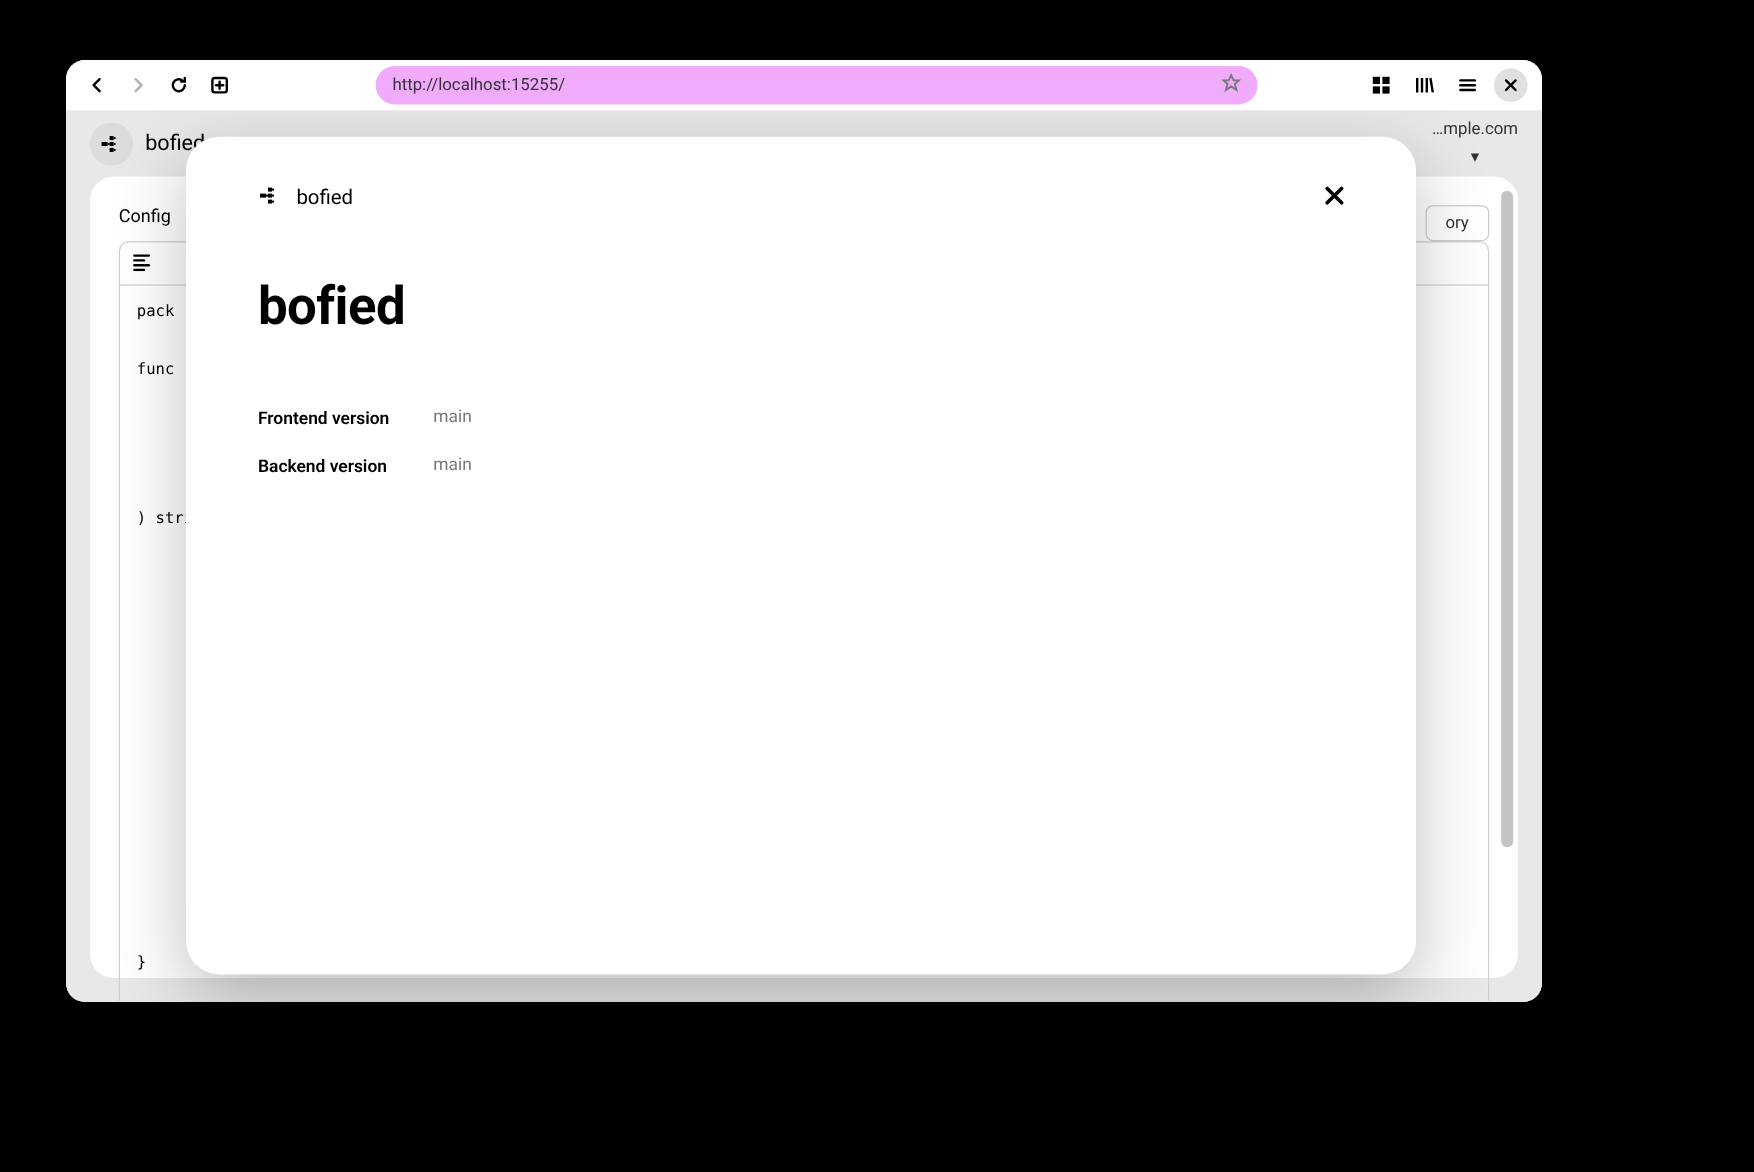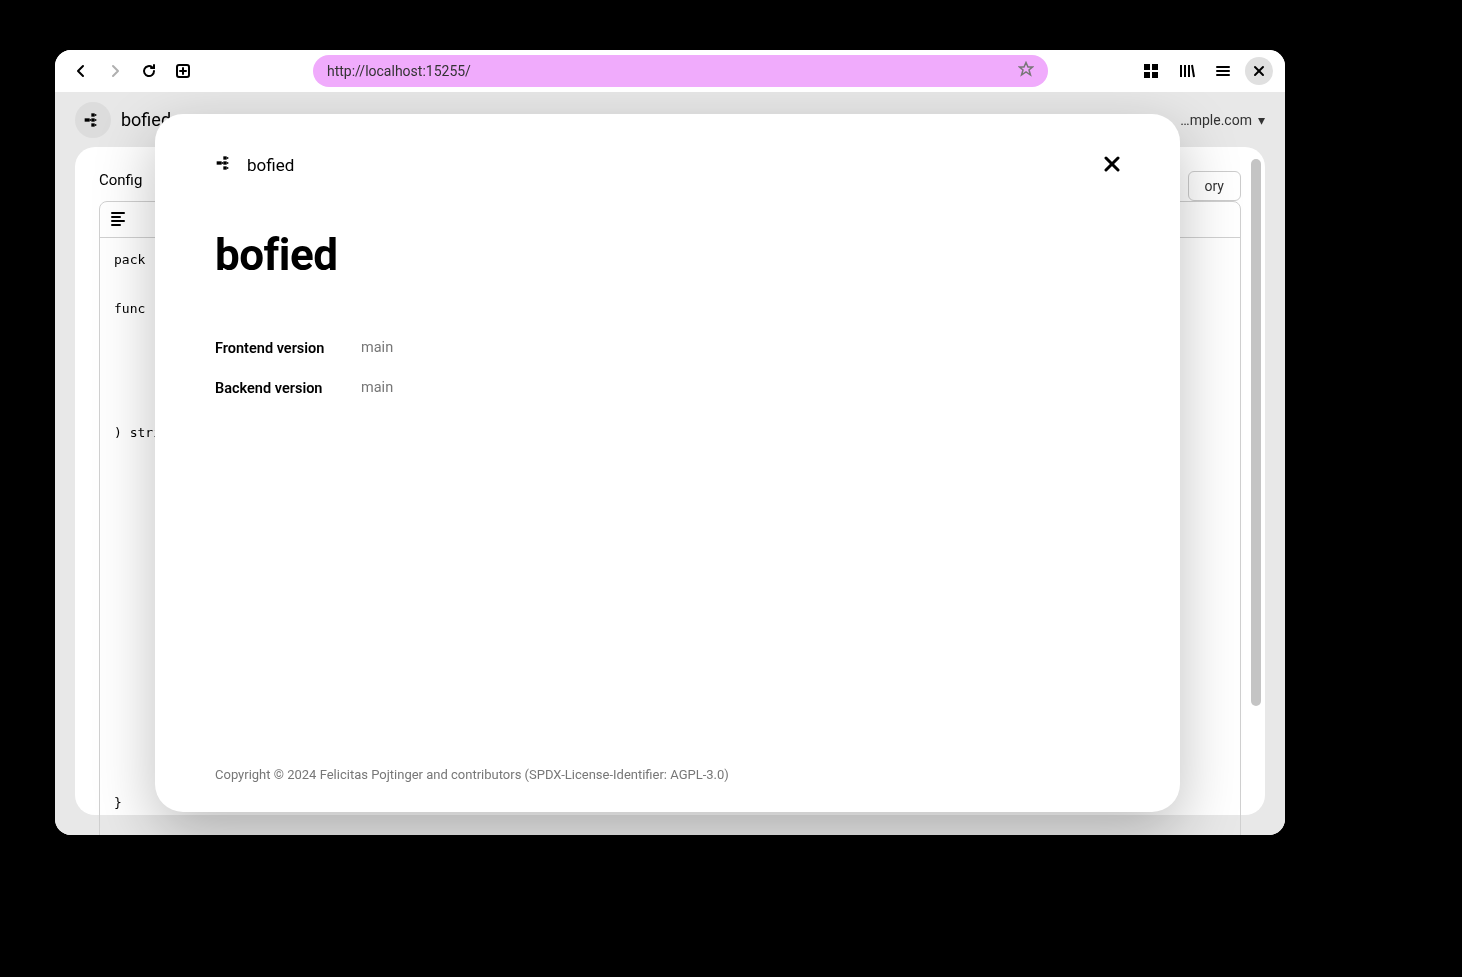--- a/index.html
+++ b/index.html
@@ -113,20 +113,21 @@
       font-size: 18px;
       font-weight: 400;
       color: #000;
     }
     .user-area {
       display: flex;
       align-items: center;
       gap: 6px;
       font-size: 14px;
       color: #333;
+      flex-direction: column;
     }
     .main-panel {
       margin: 0 20px 20px 20px;
       background: #fff;
       border-radius: 20px;
       padding: 24px;
       height: calc(100% - 75px);
       position: relative;
     }
     .panel-header {
@@ -431,17 +432,16 @@
         <div class="version-table">
           <div class="version-row">
             <div class="version-label">Frontend version</div>
             <div class="version-value">main</div>
           </div>
           <div class="version-row">
             <div class="version-label">Backend version</div>
             <div class="version-value">main</div>
           </div>
         </div>
-        <div class="modal-footer">Copyright © 2024 Felicitas Pojtinger and contributors (SPDX-License-Identifier: AGPL-3.0)</div>
       </div>
     </div>
   </div>
 </div>
 
 </body></html>

